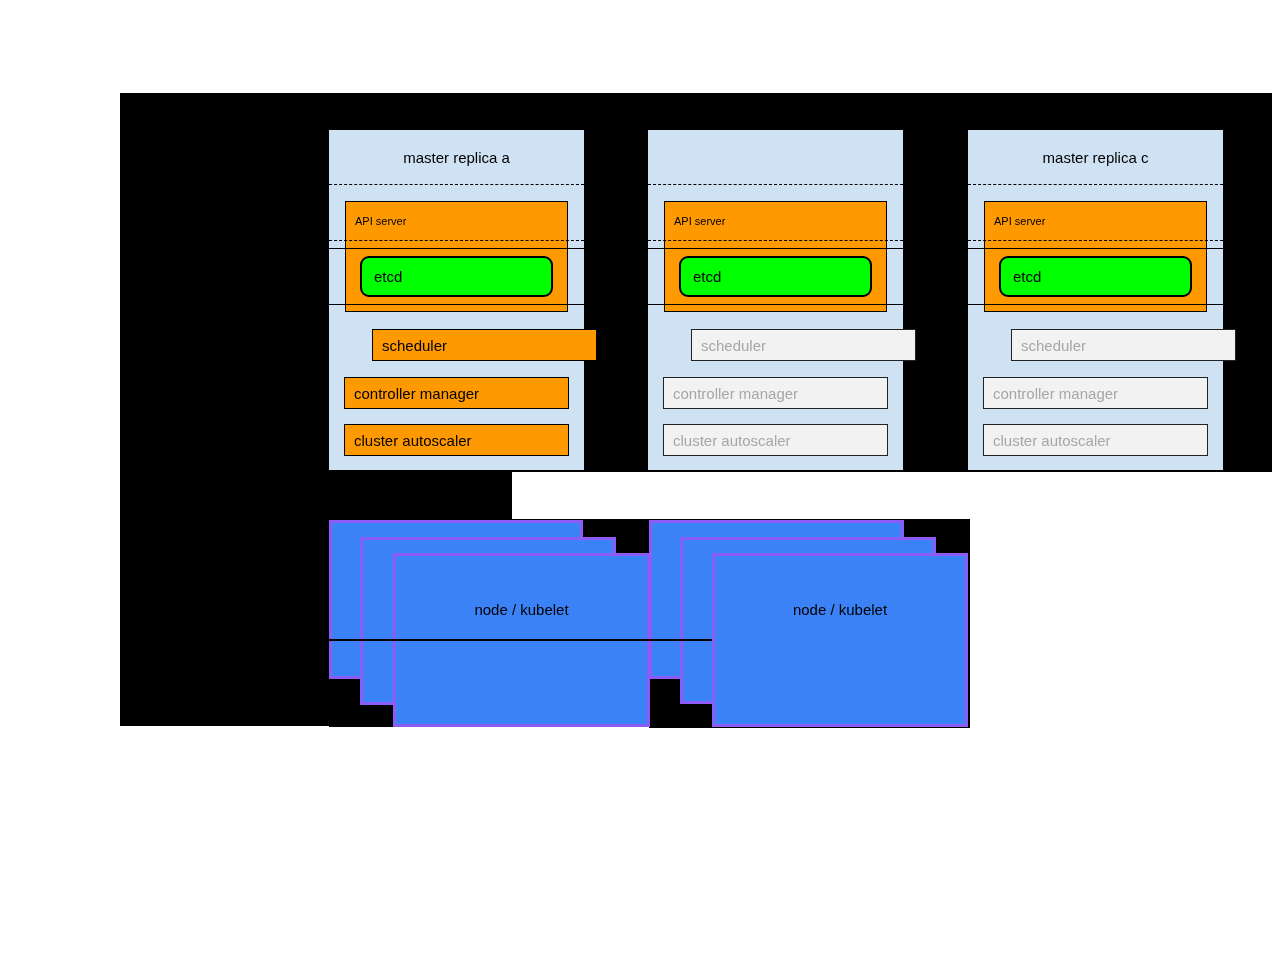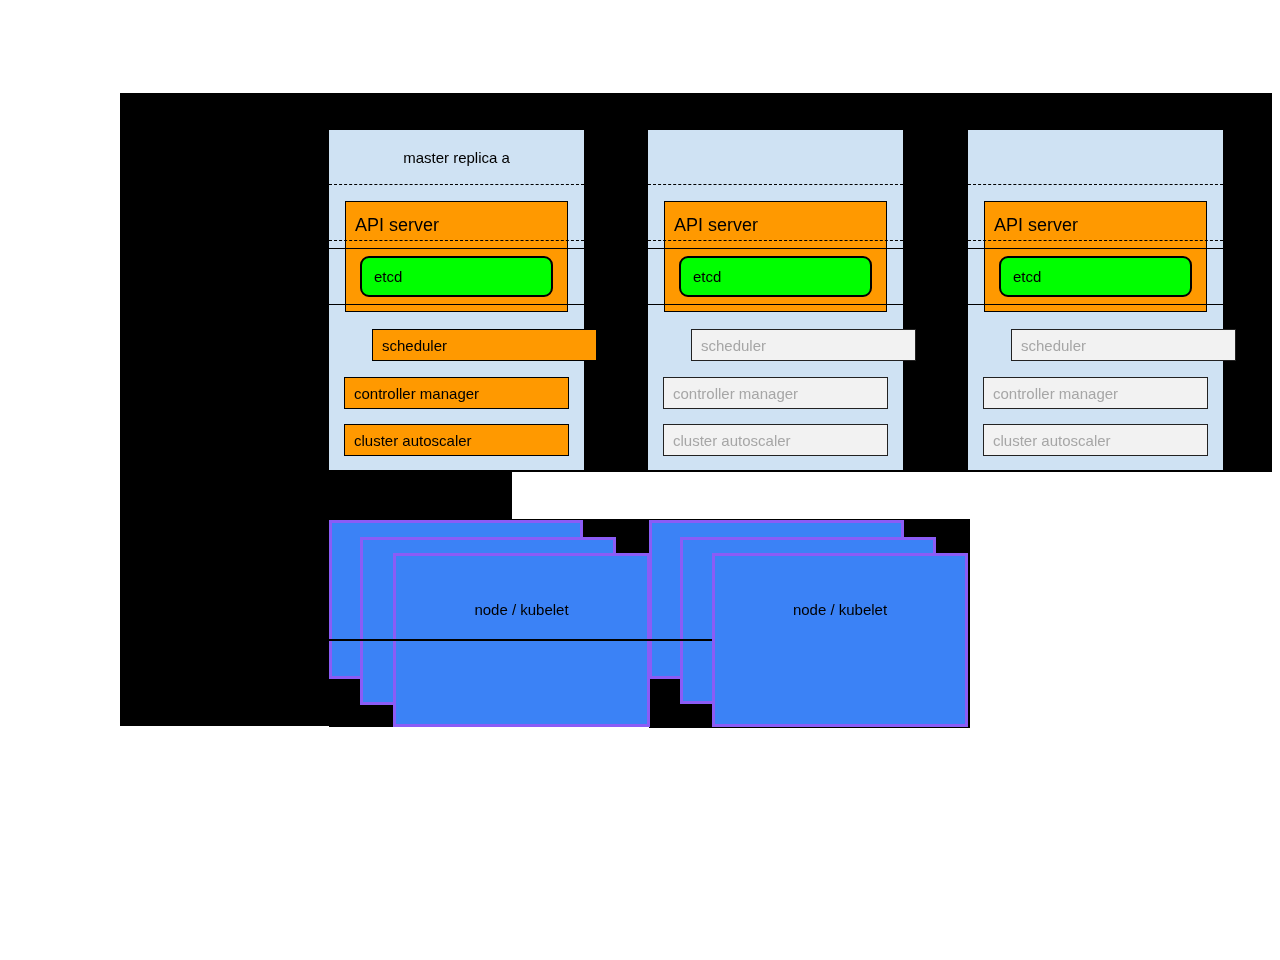--- a/index.html
+++ b/index.html
@@ -24,21 +24,21 @@
   .m-title{position:absolute;left:0;right:0;top:0;height:54px;display:flex;
     align-items:center;justify-content:center;font-size:15px;}
   .hline{position:absolute;left:0;right:0;height:0;border-top:1px solid #000;z-index:5;}
   .hline.dashed{border-top-style:dashed;}
   .l-dash-a{top:54px;}
   .l-dash-b{top:110px;}
   .l-solid-c{top:118px;}
   .l-solid-d{top:174px;}
   .api{position:absolute;left:16px;top:71px;width:223px;height:111px;
     background:#ff9900;border:1px solid #000;box-sizing:border-box;z-index:3;}
-  .api-label{position:absolute;left:9px;top:13px;font-size:18px;}
+  .api-label{position:absolute;left:9px;top:13px;font-size:11px;}
   .etcd{position:absolute;left:31px;top:126px;width:193px;height:41px;
     background:#00ff00;border:2px solid #000;border-radius:9px;box-sizing:border-box;
     display:flex;align-items:center;padding-left:12px;font-size:15px;z-index:6;}
   .small{position:absolute;left:15px;width:225px;height:32px;background:#ff9900;
     border:1px solid #000;box-sizing:border-box;display:flex;align-items:center;
     padding-left:9px;font-size:15px;z-index:3;}
   .s1{top:199px;margin-left:28px;} .s2{top:247px;} .s3{top:294px;}
   .inactive .small{background:#f2f2f2;border:1px solid #222;color:#a6a6a6;}
 
   
@@ -87,20 +87,21 @@
     <div class="hline dashed l-dash-b"></div>
     <div class="hline l-solid-c"></div>
     <div class="etcd">etcd</div>
     <div class="hline l-solid-d"></div>
     <div class="small s1">scheduler</div>
     <div class="small s2">controller manager</div>
     <div class="small s3">cluster autoscaler</div>
   </div>
 
   <div class="abs master master-c inactive">
+    <div class="m-title">master replica c</div>
     <div class="hline dashed l-dash-a"></div>
     <div class="api">
       <span class="api-label">API server</span>
     </div>
     <div class="hline dashed l-dash-b"></div>
     <div class="hline l-solid-c"></div>
     <div class="etcd">etcd</div>
     <div class="hline l-solid-d"></div>
     <div class="small s1">scheduler</div>
     <div class="small s2">controller manager</div>

